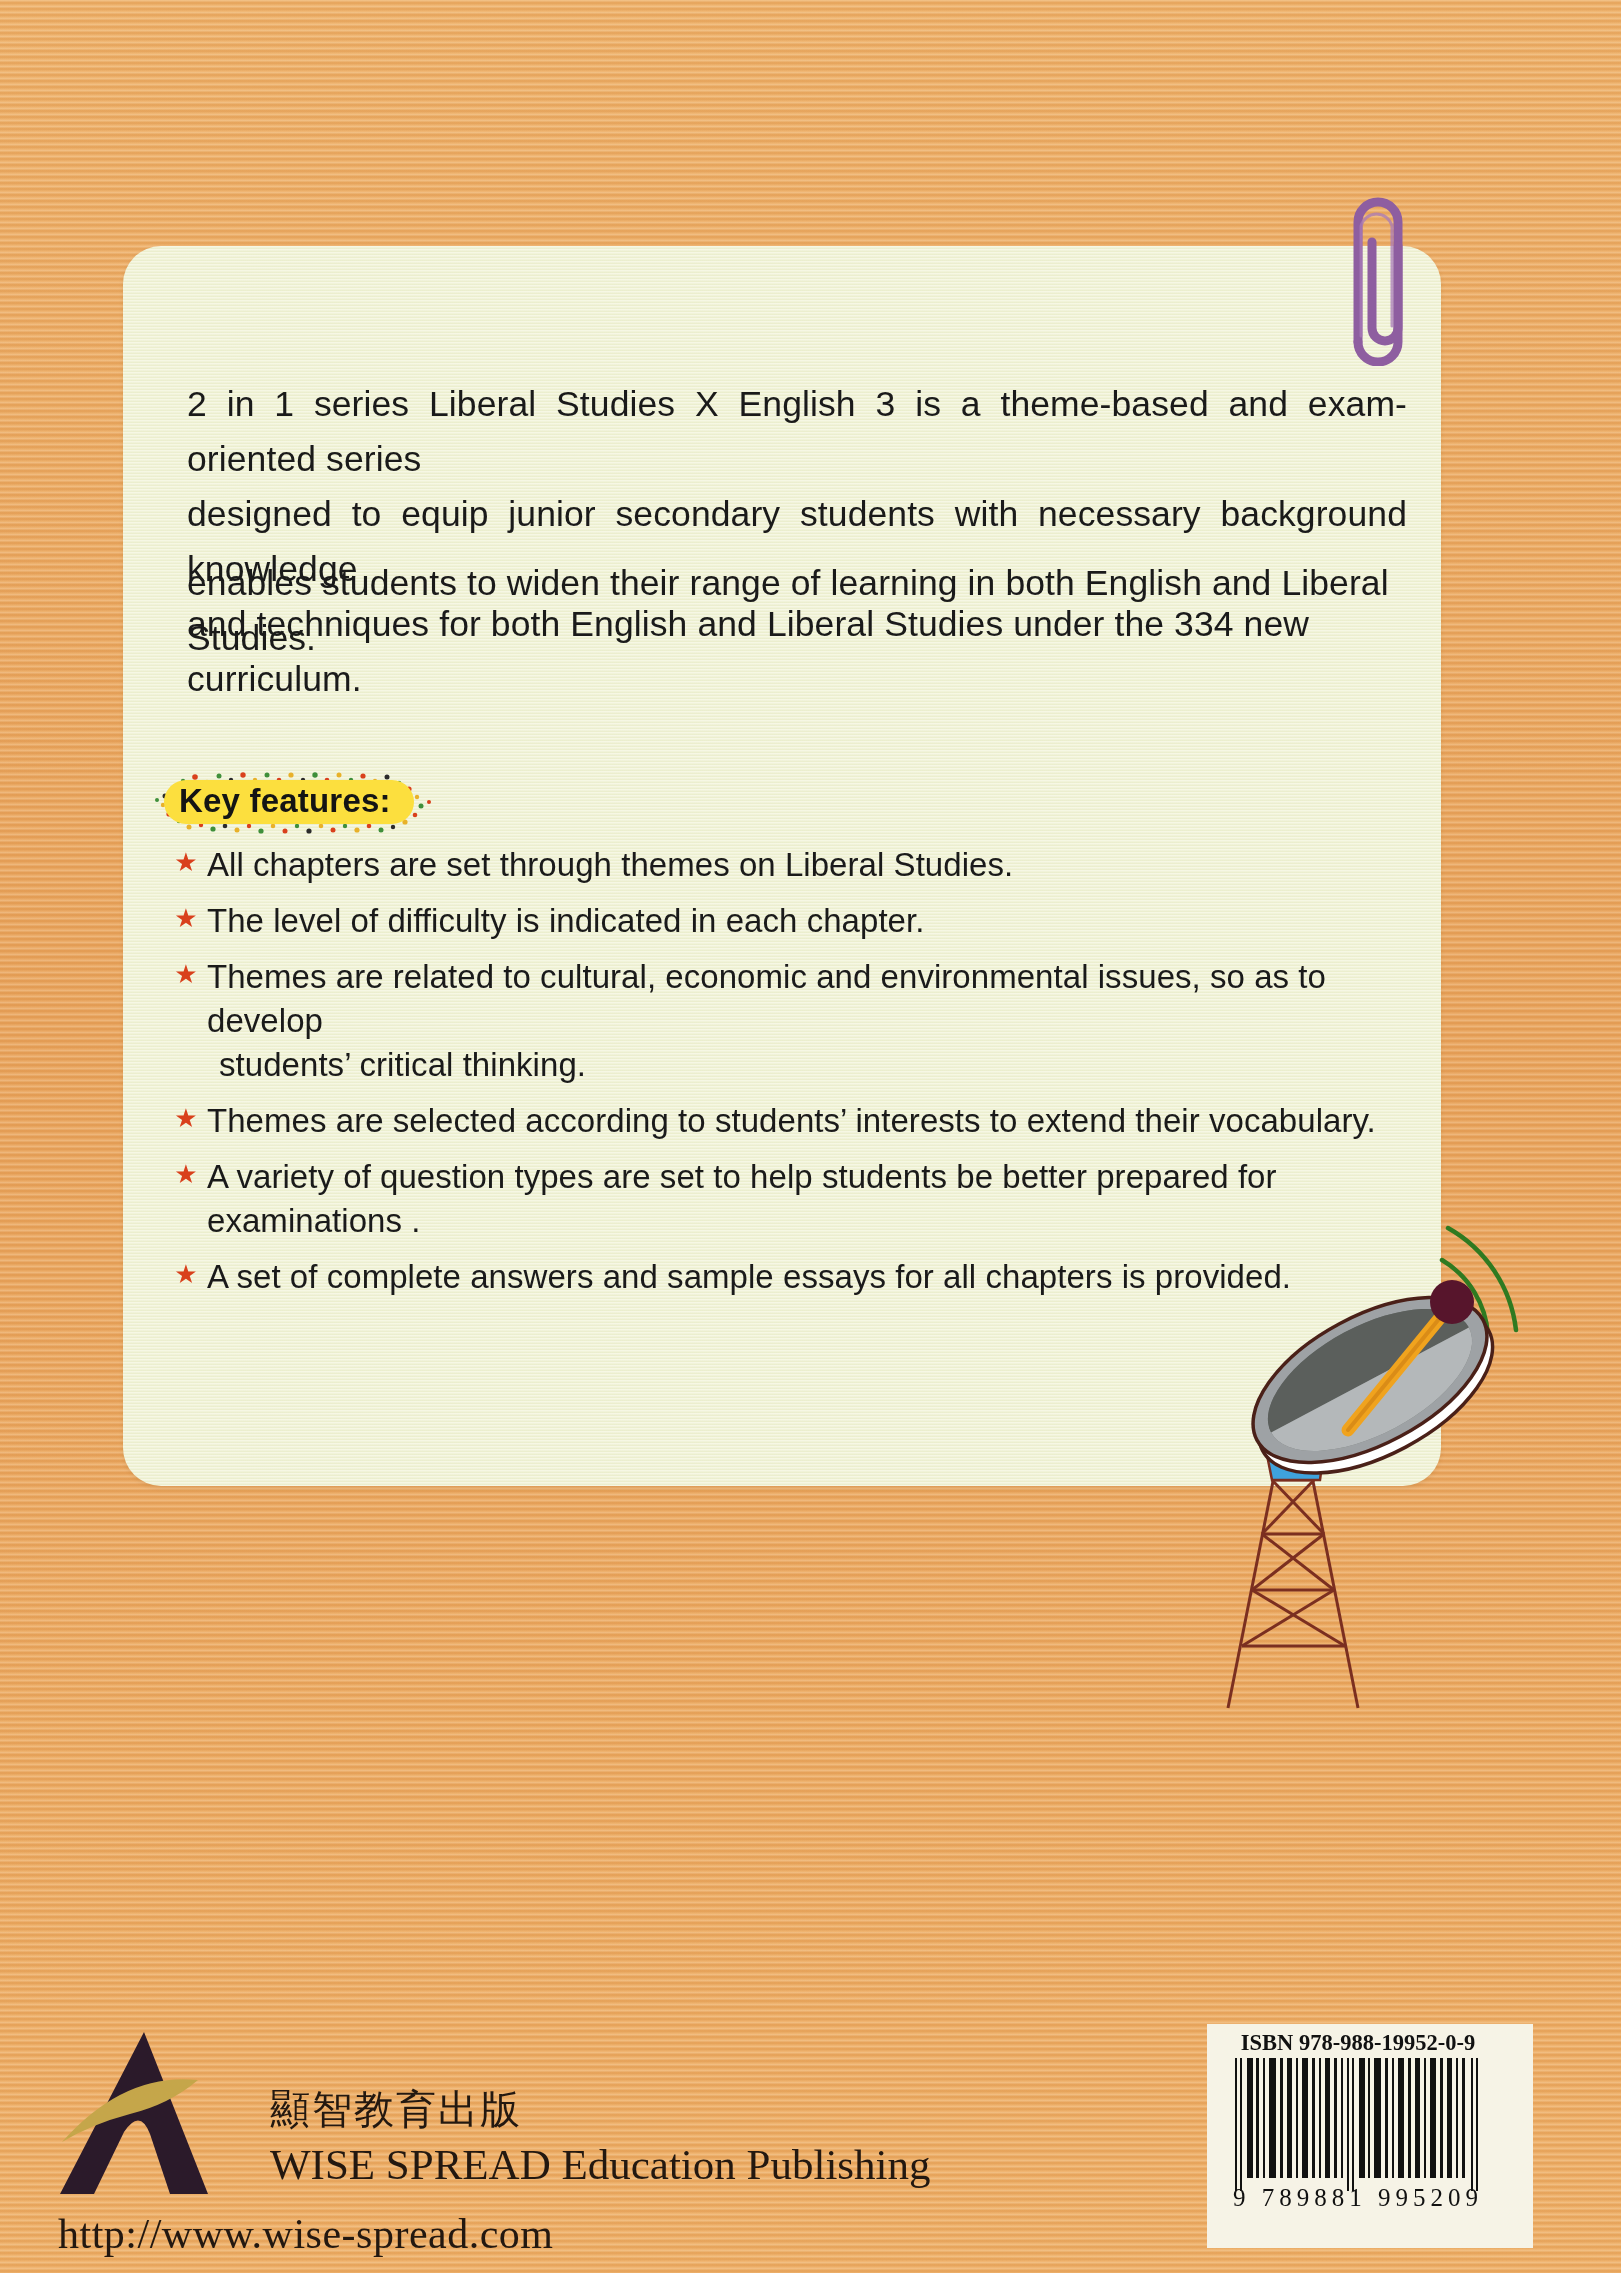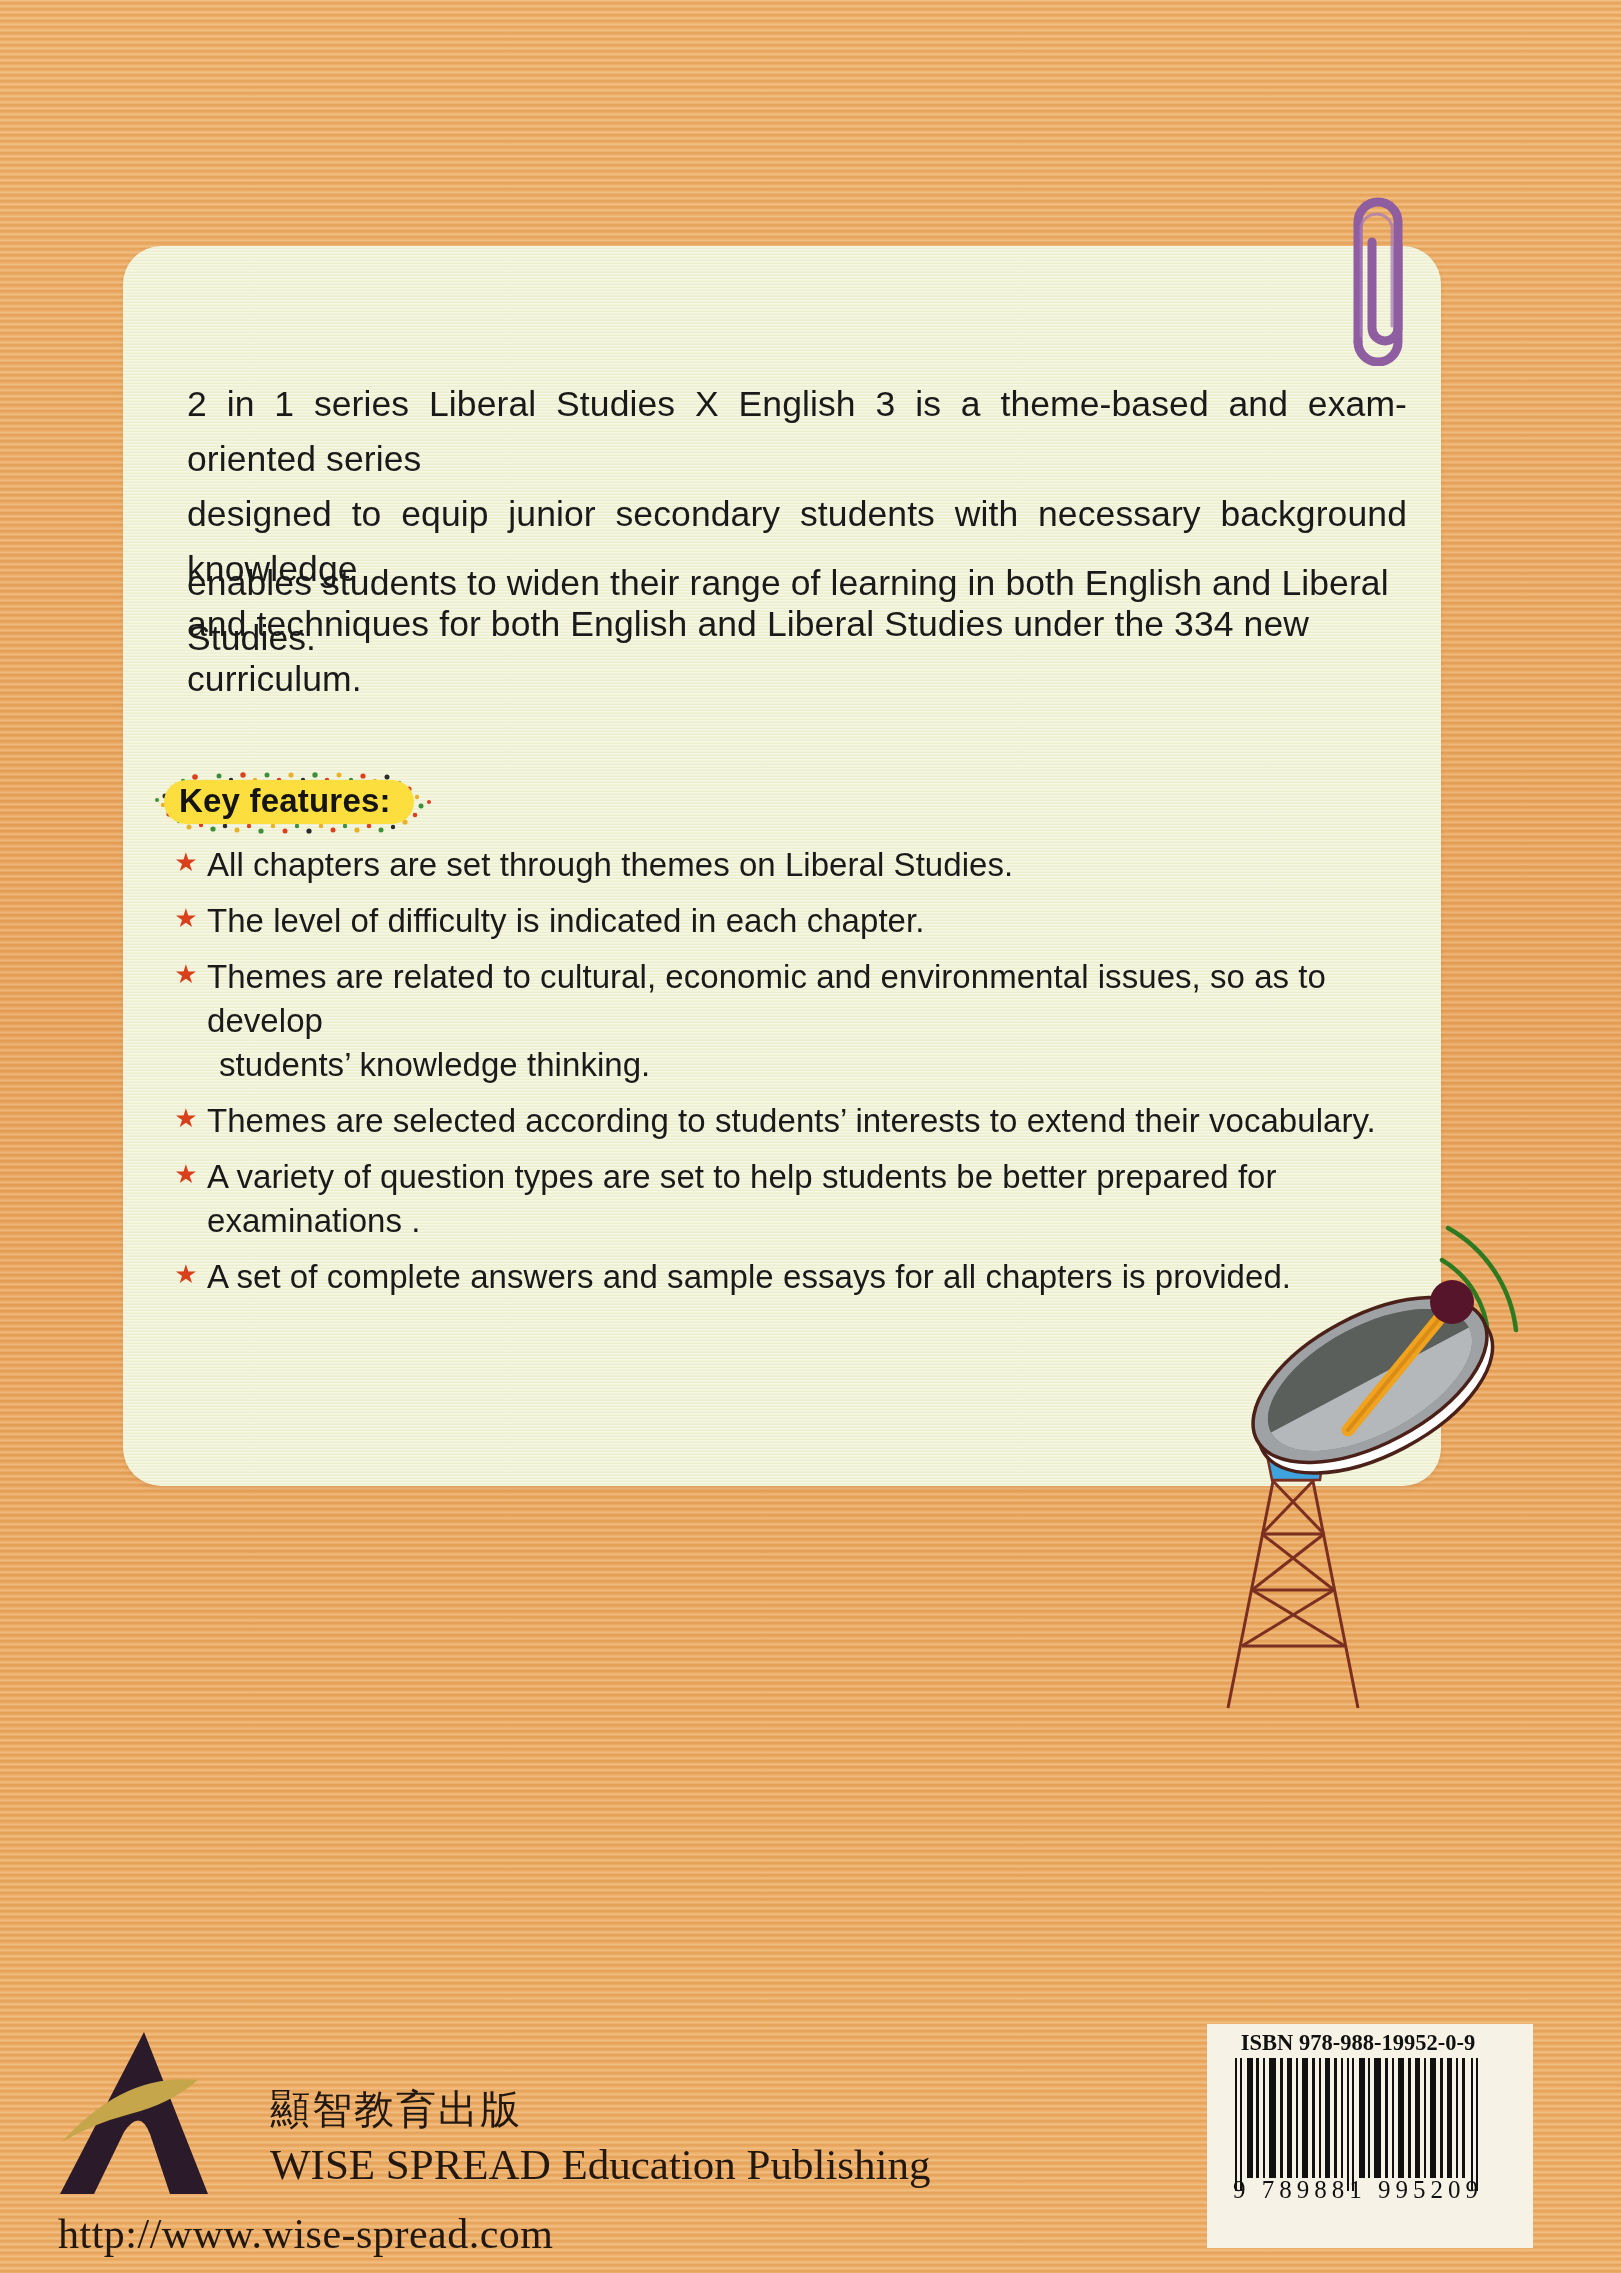--- a/index.html
+++ b/index.html
@@ -215,21 +215,21 @@
   #barcode-bars {
     position: absolute;
     left: 26px;
     top: 34px;
     width: 250px;
     height: 133px;
   }
   #barcode-digits {
     position: absolute;
     left: 8px;
-    top: 152px;
+    top: 160px;
     width: 286px;
     font-family: "Liberation Serif", serif;
     font-size: 25px;
     color: #111;
     letter-spacing: 5px;
     white-space: nowrap;
     text-align: center;
   }
 </style>
 </head>
@@ -318,21 +318,21 @@
       <span class="bullet-star">★</span>
       <span class="bullet-text">
         <span>The level of difficulty is indicated in each chapter.</span>
       </span>
     </div>
 
     <div class="bullet-row">
       <span class="bullet-star">★</span>
       <span class="bullet-text">
         <span>Themes are related to cultural, economic and environmental issues, so as to develop</span>
-        <span class="cont">students’ knowledge thinking.</span>
+        <span class="cont">students’ critical thinking.</span>
       </span>
     </div>
 
     <div class="bullet-row">
       <span class="bullet-star">★</span>
       <span class="bullet-text">
         <span>Themes are selected according to students’ interests to extend their vocabulary.</span>
       </span>
     </div>
 

